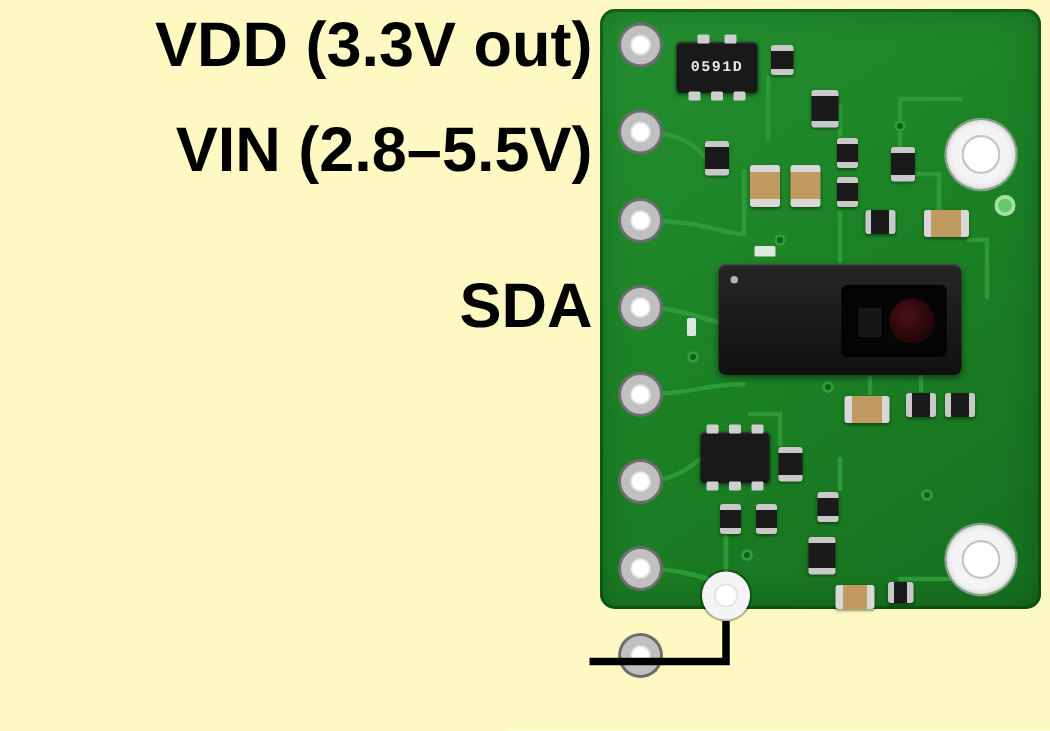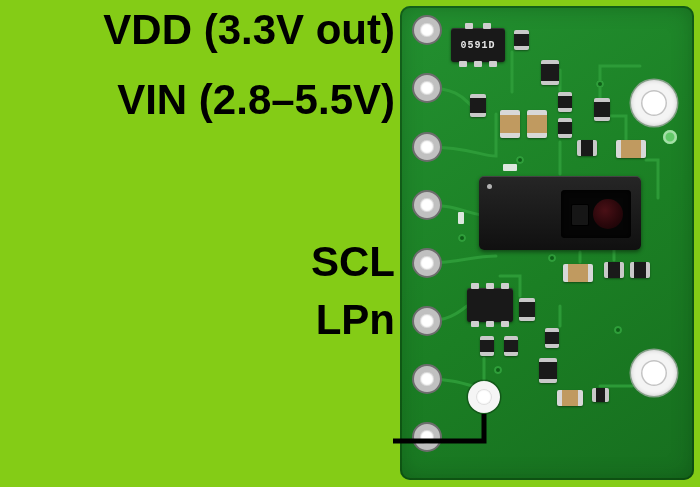--- a/index.html
+++ b/index.html
@@ -1,27 +1,27 @@
 <!DOCTYPE html>
 <html><head>
 <meta charset="utf-8">
 <style>
   html,body{margin:0;padding:0;background:#ffffff;}
-  .stage{position:relative;width:700px;height:487px;background:#84cc16;overflow:hidden;
+  .stage{position:relative;width:700px;height:487px;background:#fef9c3;overflow:hidden;
          font-family:"Liberation Sans",sans-serif;}
 
   
   .pin-label{position:absolute;right:305px;font-weight:700;font-size:42px;line-height:44px;
              color:#000;white-space:nowrap;}
 
   
   .callout{position:absolute;left:0;top:0;z-index:6;pointer-events:none;}
 
   
-  .board{position:absolute;left:400px;top:6px;width:294px;height:474px;border-radius:10px;
+  .board{position:absolute;left:400px;top:6px;width:294px;height:400px;border-radius:10px;
          background:linear-gradient(145deg,#239030 0%,#1b7f24 55%,#176f1f 100%);
          box-shadow:inset 0 0 0 2px rgba(0,40,0,.35), inset 0 0 22px rgba(0,30,0,.28);}
   .traces{position:absolute;left:0;top:0;}
 
   .pinhole{position:absolute;width:14px;height:14px;background:#fff;border:6px solid #c0c0c0;
            border-radius:50%;box-shadow:0 0 0 2px #6d6d6d, inset 0 0 2px rgba(0,0,0,.45);}
   .mount{position:absolute;width:46px;height:46px;border-radius:50%;background:#f4f4f4;
          box-shadow:0 0 0 1.5px #86a089, inset 0 0 4px rgba(0,0,0,.18);
          display:flex;align-items:center;justify-content:center;}
   .mount-in{width:26px;height:26px;border-radius:50%;background:#ffffff;
@@ -64,22 +64,21 @@
 
   .silk{position:absolute;background:#f2f2f2;border-radius:1px;z-index:2;opacity:.9;}
 </style>
 </head>
 <body>
 
 <div class="stage">
 
   <div class="pin-label" style="top:8px;">VDD (3.3V out)</div>
   <div class="pin-label" style="top:66px;margin-top:12px;">VIN (2.8–5.5V)</div>
-  <div class="pin-label" style="top:240px;">SCL</div>
-  <div class="pin-label" style="top:298px;">LPn</div>
+  <div class="pin-label" style="top:182px;">SDA</div>
 
   <div class="board">
 
     <svg class="traces" width="294" height="474" viewBox="0 0 294 474">
       <g fill="none" stroke="#2f9e3a" stroke-width="3" stroke-linecap="round" opacity="0.9">
         <path d="M27 82 C60 82 66 96 72 100"></path>
         <path d="M27 141 C70 141 80 150 96 150 L96 108"></path>
         <path d="M27 199 C60 199 70 210 92 210"></path>
         <path d="M27 257 C60 257 72 250 96 250"></path>
         <path d="M27 315 C50 315 60 305 67 300"></path>

